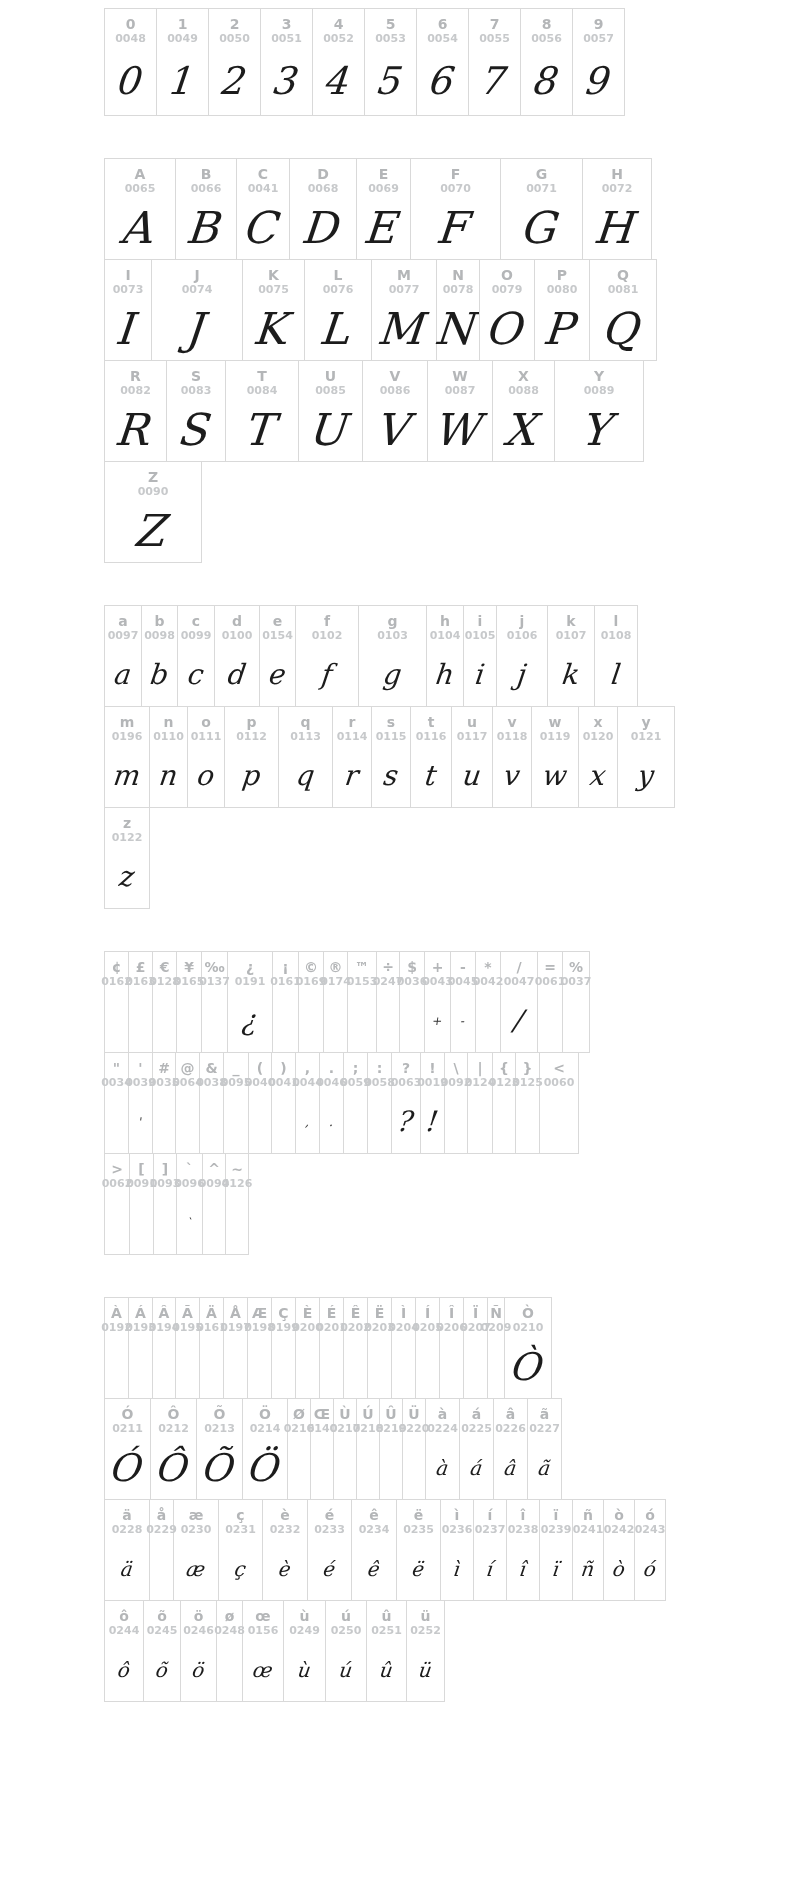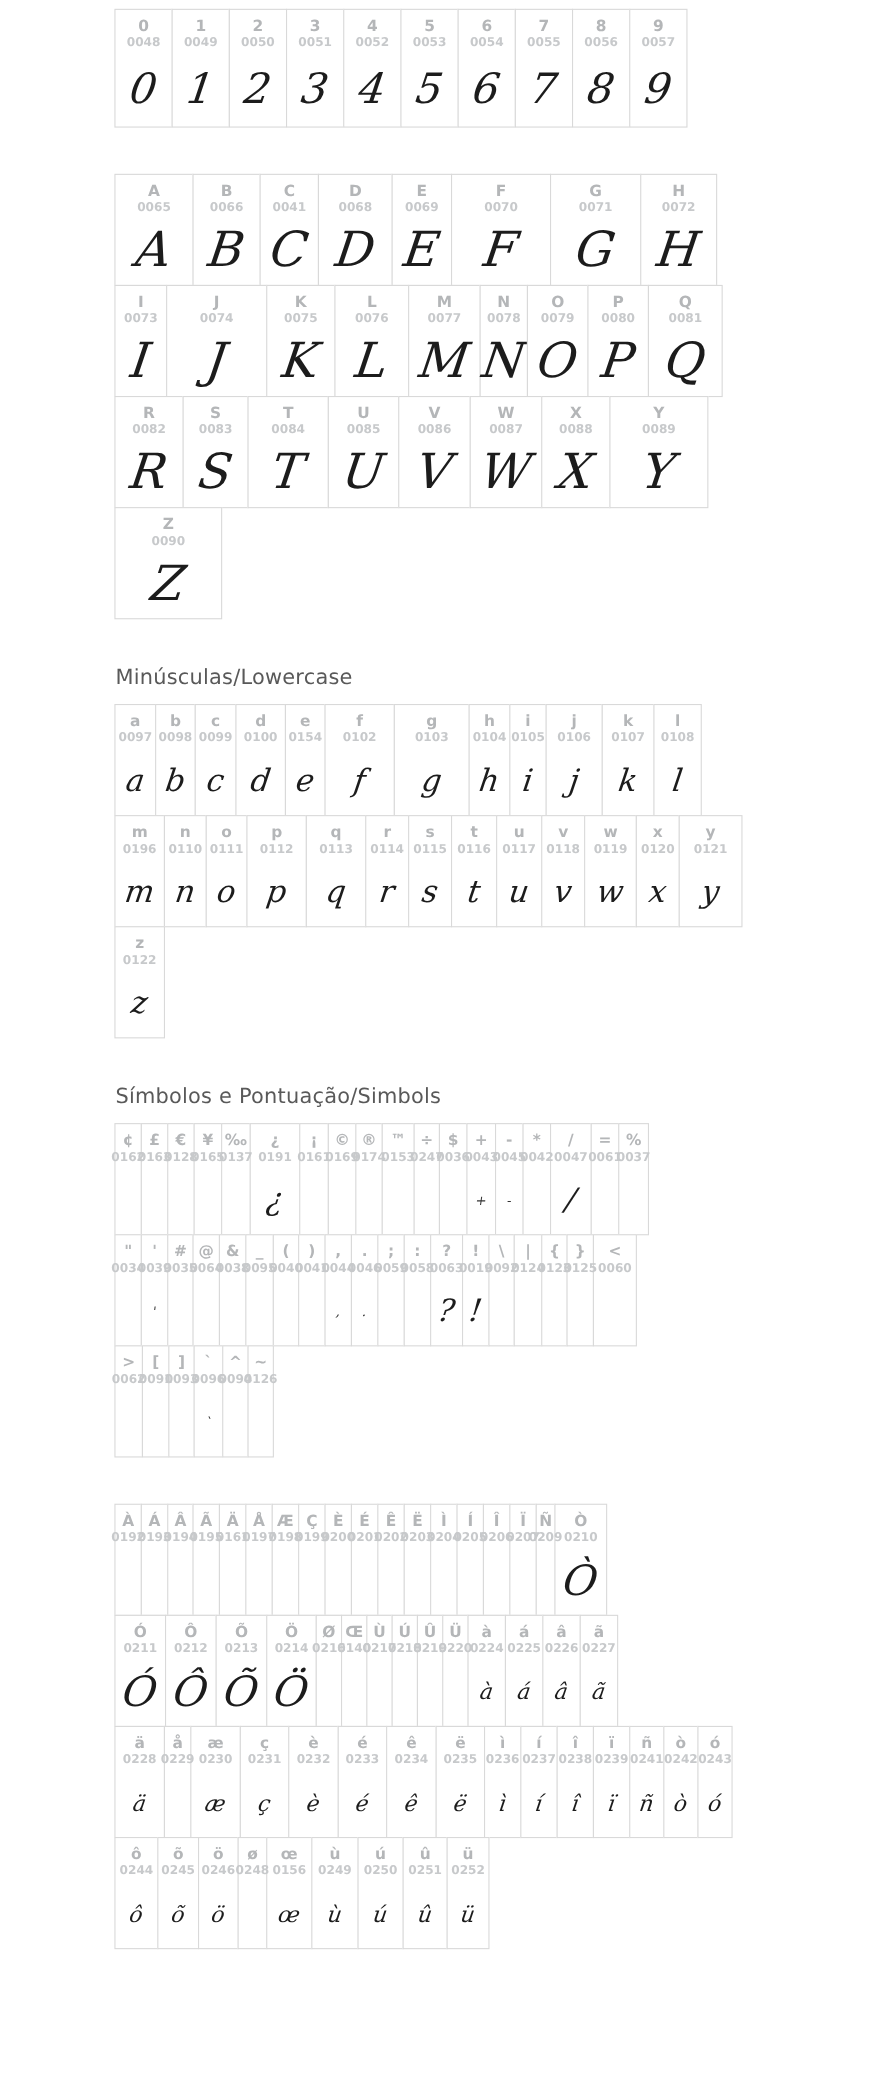--- a/index.html
+++ b/index.html
@@ -244,21 +244,20 @@
         <div class="row">
           <div class="cell" style="width: 98px;">
             <div class="cchar">Z</div>
             <div class="ccode">0090</div>
             <div class="cglyph g-xl">Z</div>
           </div>
         </div>
       </div>
     </section>
     <section class="section sec2">
-      <h2 class="section-title">Minúsculas/Lowercase</h2>
       <div class="tbl">
         <div class="row">
           <div class="cell" style="width: 38px;">
             <div class="cchar">a</div>
             <div class="ccode">0097</div>
             <div class="cglyph g-m">a</div>
           </div>
           <div class="cell" style="width: 37px;">
             <div class="cchar">b</div>
             <div class="ccode">0098</div>
@@ -385,21 +384,20 @@
         <div class="row">
           <div class="cell" style="width: 46px;">
             <div class="cchar">z</div>
             <div class="ccode">0122</div>
             <div class="cglyph g-m">z</div>
           </div>
         </div>
       </div>
     </section>
     <section class="section sec3">
-      <h2 class="section-title">Símbolos e Pontuação/Simbols</h2>
       <div class="tbl">
         <div class="row">
           <div class="cell" style="width: 25px;">
             <div class="cchar">¢</div>
             <div class="ccode">0162</div>
             <div class="cglyph g-m"></div>
           </div>
           <div class="cell" style="width: 25px;">
             <div class="cchar">£</div>
             <div class="ccode">0163</div>

